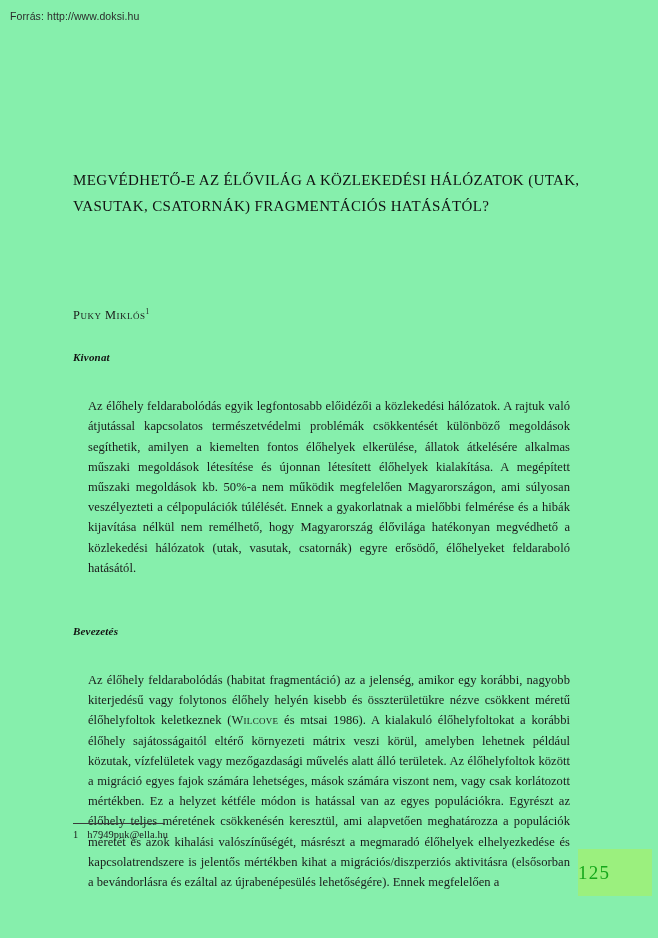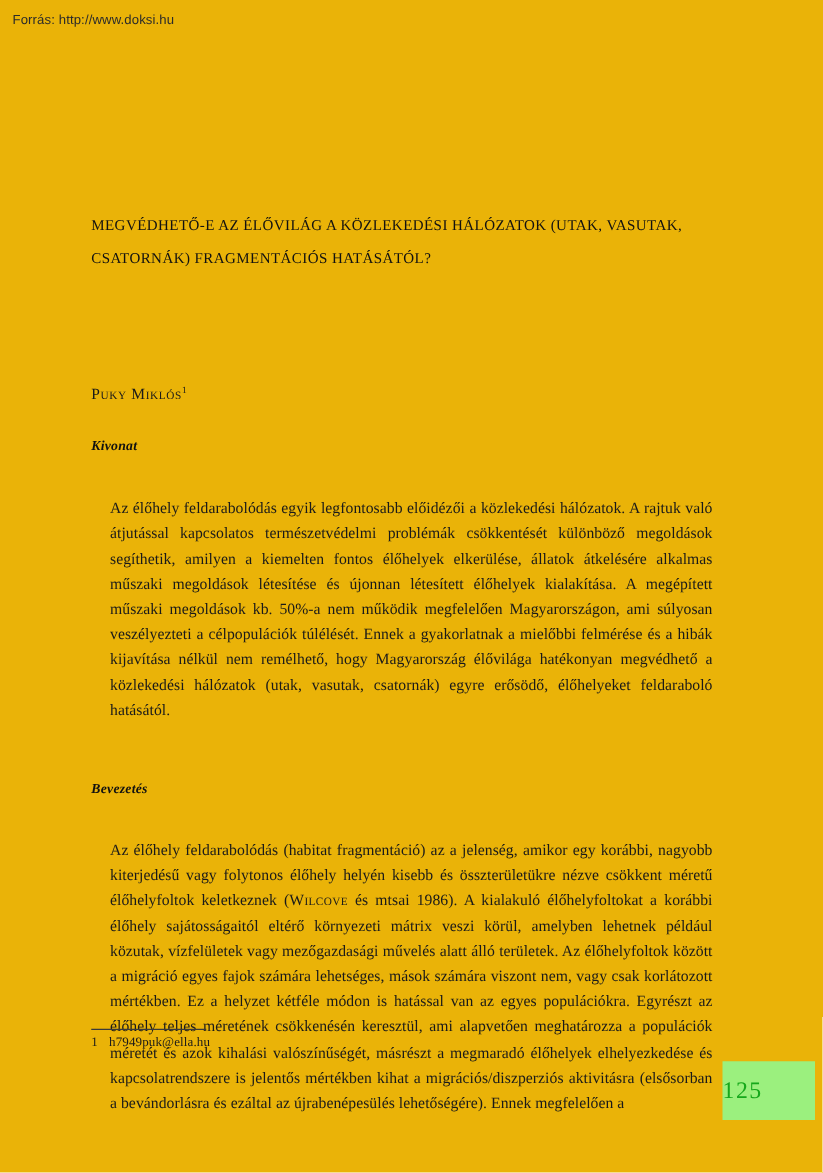--- a/index.html
+++ b/index.html
@@ -4,21 +4,21 @@
 <style>
   html, body {
     margin: 0;
     padding: 0;
     background: #ffffff;
   }
   .page {
     position: relative;
     width: 658px;
     height: 938px;
-    background: #eab308;
+    background: #86efac;
     overflow: hidden;
     font-family: "Liberation Serif", "DejaVu Serif", serif;
     color: #1a1a1a;
   }
 
   
   .source-banner {
     position: absolute;
     left: 10px;
     top: 9px;
@@ -34,21 +34,21 @@
   .column {
     position: absolute;
     left: 73px;
     top: 0;
     width: 512px;
   }
 
   .doc-title {
     margin: 0;
     padding-top: 168px;
-    font-size: 12px;
+    font-size: 15px;
     line-height: 25.5px;
     font-weight: normal;
     letter-spacing: 0.35px;
     color: #111111;
     font-family: "Liberation Serif", "DejaVu Serif", serif;
   }
 
   .author {
     margin: 0;
     padding-top: 85px;

